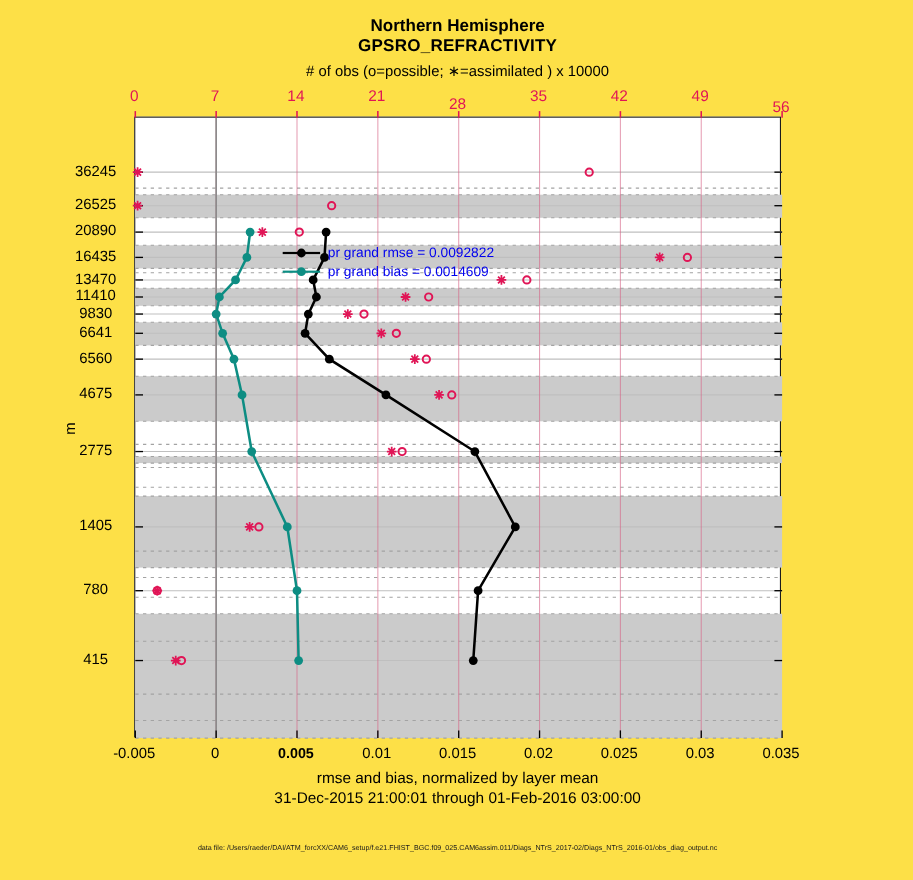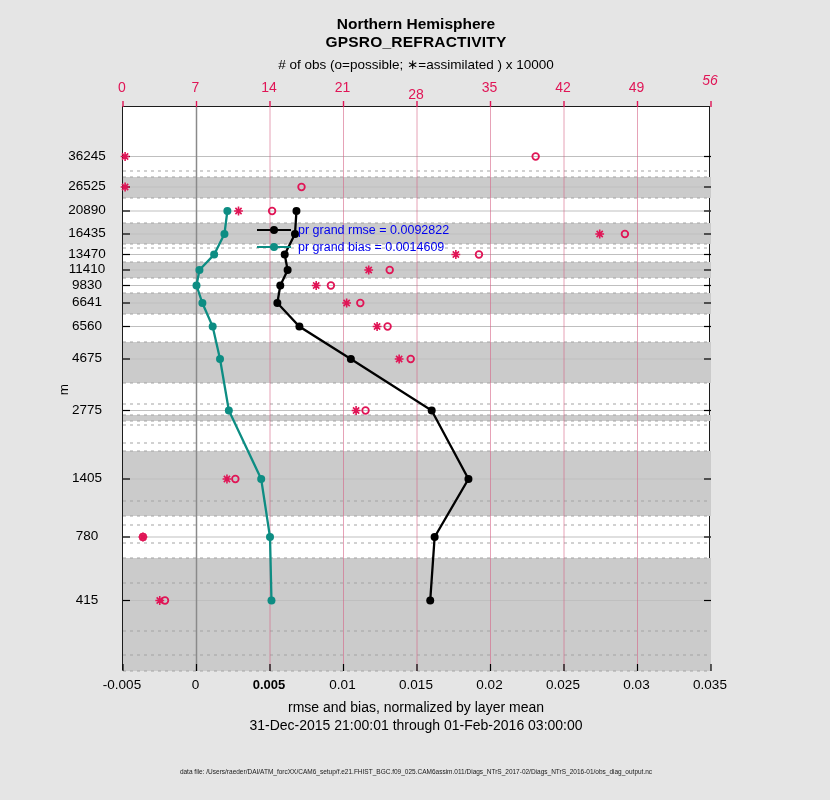--- a/index.html
+++ b/index.html
@@ -1,17 +1,17 @@
 <!DOCTYPE html>
 <html><head>
 <meta charset="utf-8">
 <style>
   html,body{margin:0;padding:0;background:#fff;}
   #stage{
-    position:relative;width:830px;height:800px;background:#e5e5e5;
+    position:relative;width:830px;height:800px;background:#fde047;
     font-family:"Liberation Sans", sans-serif;color:#000;overflow:hidden;
   }
   .abs{position:absolute;}
   .centered{transform:translateX(-50%);white-space:nowrap;}
   #title1{top:15px;left:416px;font-size:15.5px;font-weight:bold;}
   #title2{top:33px;left:416px;font-size:15.5px;font-weight:bold;letter-spacing:.2px;}
   #obs-label{top:56px;left:416px;font-size:13.5px;font-weight:normal;}
   #xlabel{top:699px;left:416px;font-size:14px;}
   #timespan{top:717px;left:416px;font-size:14px;}
   #footer{top:768px;left:416px;font-size:6.5px;color:#1a1a1a;}
@@ -223,21 +223,21 @@
 
   <div id="tick-labels">
       <div class="abs centered" style="left: 122px; top: 79px; color: rgb(224, 21, 86); font-size: 14px;">0</div>
       <div class="abs centered" style="left: 195.5px; top: 79px; color: rgb(224, 21, 86); font-size: 14px;">7</div>
       <div class="abs centered" style="left: 269px; top: 79px; color: rgb(224, 21, 86); font-size: 14px;">14</div>
       <div class="abs centered" style="left: 342.5px; top: 79px; color: rgb(224, 21, 86); font-size: 14px;">21</div>
       <div class="abs centered" style="left: 416px; top: 86px; color: rgb(224, 21, 86); font-size: 14px;">28</div>
       <div class="abs centered" style="left: 489.5px; top: 79px; color: rgb(224, 21, 86); font-size: 14px;">35</div>
       <div class="abs centered" style="left: 563px; top: 79px; color: rgb(224, 21, 86); font-size: 14px;">42</div>
       <div class="abs centered" style="left: 636.5px; top: 79px; color: rgb(224, 21, 86); font-size: 14px;">49</div>
-      <div class="abs centered" style="left: 710px; top: 72px; color: rgb(224, 21, 86); font-size: 14px; font-style: italic;">56</div>
+      <div class="abs centered" style="left: 710px; top: 89px; color: rgb(224, 21, 86); font-size: 14px;">56</div>
       <div class="abs centered" style="left: 122px; top: 677px; font-size: 13.5px;">-0.005</div>
       <div class="abs centered" style="left: 195.5px; top: 677px; font-size: 13.5px;">0</div>
       <div class="abs centered" style="left: 269px; top: 677px; font-size: 13px; font-weight: bold;">0.005</div>
       <div class="abs centered" style="left: 342.5px; top: 677px; font-size: 13.5px;">0.01</div>
       <div class="abs centered" style="left: 416px; top: 677px; font-size: 13.5px;">0.015</div>
       <div class="abs centered" style="left: 489.5px; top: 677px; font-size: 13.5px;">0.02</div>
       <div class="abs centered" style="left: 563px; top: 677px; font-size: 13.5px;">0.025</div>
       <div class="abs centered" style="left: 636.5px; top: 677px; font-size: 13.5px;">0.03</div>
       <div class="abs centered" style="left: 710px; top: 677px; font-size: 13.5px;">0.035</div>
       <div class="abs y-tick-label" style="left: 58px; top: 147.5px; font-size: 13.5px;">36245</div>

